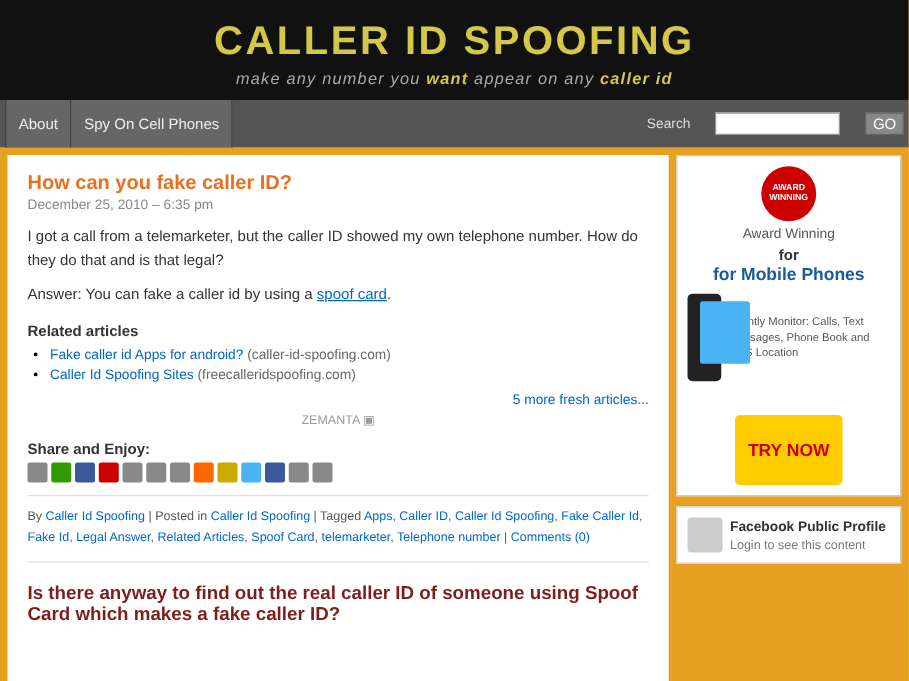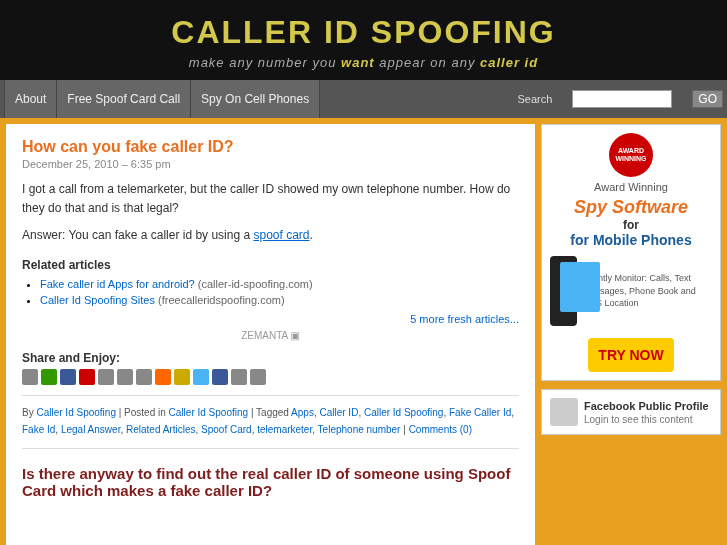--- a/index.html
+++ b/index.html
@@ -277,24 +277,24 @@
       color: #555;
       text-align: left;
       margin: 4px 2px;
       line-height: 1.4;
     }
     .sidebar-ad .try-now {
       background: #ffcc00;
       color: #cc0000;
       font-weight: bold;
       font-size: 14px;
-      padding: 9px 10px;
+      padding: 20px 10px;
       border-radius: 4px;
       display: inline-block;
-      margin-top: 4px;
+      margin-top: 19px;
       cursor: pointer;
       text-align: right;
     }
 
     .sidebar-facebook {
       background: #fff;
       border: 1px solid #ccc;
       padding: 8px;
       display: flex;
       align-items: flex-end;
@@ -328,21 +328,20 @@
 
 <div id="header">
   <h1>CALLER ID SPOOFING</h1>
   <div class="tagline">
     <span>make any number you </span><span class="highlight">want</span><span> appear on any </span><span class="highlight">caller id</span>
   </div>
 </div>
 
 <div id="nav">
   <div class="nav-item">About</div>
-  <div class="nav-item">Free Spoof Card Call</div>
   <div class="nav-item">Spy On Cell Phones</div>
   <div class="nav-search">
     <label>Search</label>
     <input type="text" style="">
     <button>GO</button>
   </div>
 </div>
 
 <div id="outer">
   <div id="content-wrapper">
@@ -432,21 +431,20 @@
 
     <div id="sidebar">
 
       <div class="sidebar-ad">
         <div style="position:relative;display:inline-block;">
           <div class="award-badge">
             <span style="font-size:7px;">AWARD WINNING</span>
           </div>
         </div>
         <div class="award-label">Award Winning</div>
-        <div class="spy-software">Spy Software</div>
         <div style="font-size:12px;color:#333;font-weight:bold;">for</div>
         <div class="for-mobile">for Mobile Phones</div>
         <div style="display:flex;align-items:center;gap:4px;margin:4px 0;">
           <div class="phone-img"></div>
           <div class="monitor-text">Silently Monitor: Calls, Text Messages, Phone Book and GPS Location</div>
         </div>
         <div class="try-now">TRY NOW</div>
       </div>
 
       <div class="sidebar-facebook">

